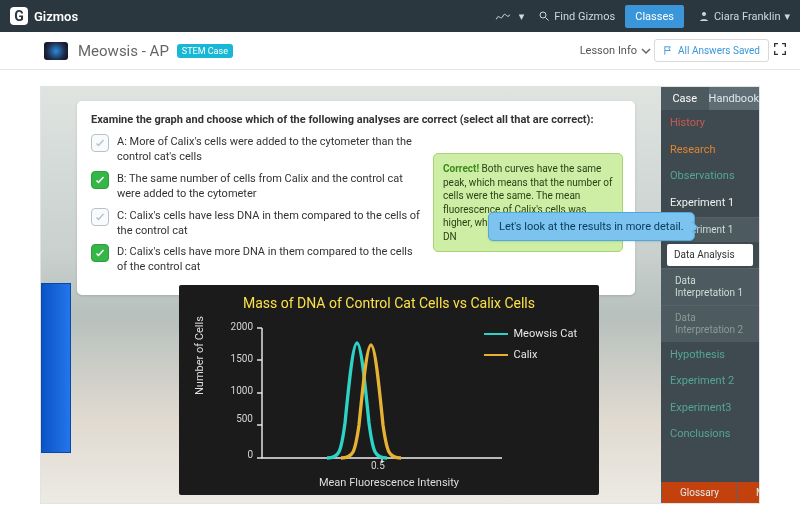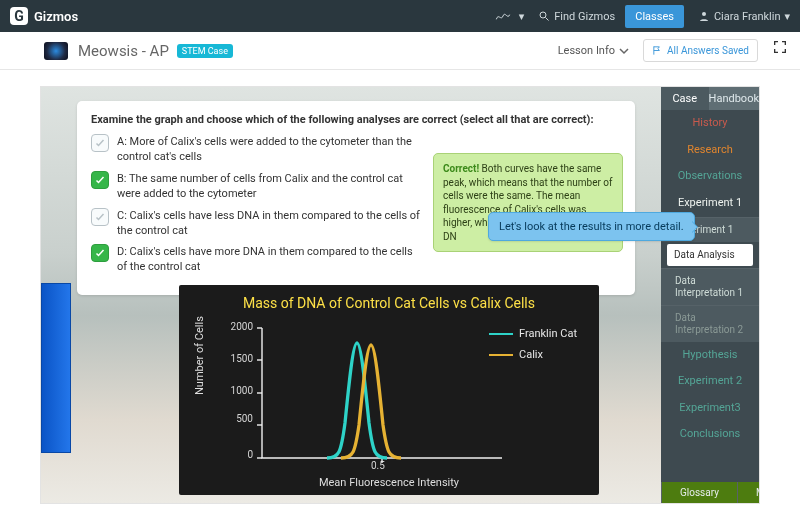--- a/index.html
+++ b/index.html
@@ -13,21 +13,21 @@
   .topbar .tb-item { display:flex; align-items:center; margin-left:14px; color:#cfd8dc; cursor:pointer; font-size:11px; }
   .topbar .tb-item svg { margin-right:4px; }
   .topbar .tb-btn { background:#3a96d9; color:#fff; padding:5px 10px; border-radius:2px; margin-left:10px; font-size:11px; cursor:pointer; }
   .topbar .caret { margin-left:4px; }
 
   
   .subhdr { height:38px; border-bottom:1px solid #e6e6e6; display:flex; align-items:center; padding:0 12px; font-size:13px; }
   .subhdr .thumb { width:24px; height:18px; border-radius:3px; background: radial-gradient(circle at 50% 50%, #2b8be0 0%, #1f2a44 60%, #0b0d1a 100%); margin:0 10px 0 32px;}
   .subhdr .title { color:#666; font-size:15px;}
   .subhdr .tag { background:#17b8d6; color:#fff; font-size:9px; font-weight:400; padding:2px 5px; border-radius:3px; margin-left:8px;}
-  .subhdr .flex { margin-left:auto; display:flex; gap:14px; }
+  .subhdr .flex { margin-left:auto; display:flex; align-items:center; gap:3px; }
   .subhdr .lesson { font-size:11px; color:#555; cursor:pointer; display:flex; align-items:center; gap:4px;}
   .subhdr .saved { border:1px solid #d9d9d9; border-radius:3px; padding:5px 8px; font-size:10px; color:#3a96d9; display:flex; align-items:center; gap:4px; cursor:pointer;}
   .subhdr .expand { cursor:pointer; }
 
   
   .stage-wrap { padding:16px 40px 0 40px; }
   .stage { position:relative; width:720px; height:418px; border:1px solid #e3e3e3; background:linear-gradient(#dfe4e1 0%, #c9d0cd 40%, #b7c0bd 55%, #e0dad0 80%, #eceae4 100%); overflow:hidden; }
 
   
   .blue-box { position:absolute; left:0; top:196px; width:30px; height:170px; background:linear-gradient(90deg,#0a54c6,#2376ea); border:1px solid #0948a6; }
@@ -63,29 +63,29 @@
   .axis-line { stroke:#efefef; stroke-width:1.4; fill:none; }
   .curve-ctrl { stroke:#2ed3c8; stroke-width:3.3; fill:none; }
   .curve-calix { stroke:#e6b233; stroke-width:3.3; fill:none; }
 
   
   .rnav { position:absolute; right:0; top:0; width:98px; height:100%; background:#3e4a50; font-size:11px; color:#9bb0a9; }
   .rnav .tabs { display:flex; }
   .rnav .tab { flex:1; text-align:center; padding:5px 0; font-size:11px; cursor:pointer;}
   .rnav .tab.active { background:#4c5a60; color:#fff;}
   .rnav .tab.inactive { background:#5f6e74; color:#dfe8eb;}
-  .rnav .item { padding:7px 9px; cursor:pointer; color:#54a596; line-height:1.15;text-align:center;}
+  .rnav .item { padding:7px 9px; cursor:pointer; color:#54a596; line-height:1.15;}
   .rnav .item.red { color:#c85a4d; }
   .rnav .item.orange { color:#e0852e; }
   .rnav .item.white { color:#eef3ef; }
   .rnav .sub { padding:6px 8px 6px 14px; font-size:10px; color:#cfdcd7; background:#4d5a60; border-top:1px solid #566268; cursor:pointer; line-height:1.2;}
   .rnav .sub.active { background:#fff; color:#333; border-radius:2px; margin:2px 6px; padding:5px 7px; border:none;}
   .rnav .sub.soft { color:#8b9a96; }
   .rnav .footer { position:absolute; bottom:0; left:0; right:0; display:flex;}
-  .rnav .fbtn { flex:1; text-align:center; background:#4d7c0f; color:#e5eceb; font-size:10px; padding:5px 18px; border-left:1px solid #586268; cursor:pointer;}
+  .rnav .fbtn { flex:1; text-align:center; background:#c2410c; color:#e5eceb; font-size:10px; padding:5px 18px; border-left:1px solid #586268; cursor:pointer;}
 </style>
 </head>
 <body>
 
 <div class="topbar">
   <div class="logo-box">G</div>
   <div class="brand">Gizmos</div>
   <div class="tb-item">
     <svg width="16" height="14" viewBox="0 0 24 20">
         <path d="M2 15 C5 5,9 18,12 10 C15 2,19 16,22 8" stroke="#cfd8dc" stroke-width="1.5" fill="none"></path>
@@ -191,21 +191,21 @@
     <div class="ytick" style="top:36px">2000</div>
     <div class="ytick" style="top:68px">1500</div>
     <div class="ytick" style="top:100px">1000</div>
     <div class="ytick" style="top:128px">500</div>
     <div class="ytick" style="top:164px">0</div>
     <div class="xtick" style="left:192px">0.5</div>
 
     <div class="legend">
       <div class="leg-row">
         <div class="leg-line" style="border-top:2px solid #2ed3c8"></div>
-        <span>Franklin Cat</span>
+        <span>Meowsis Cat</span>
       </div>
       <div class="leg-row">
         <div class="leg-line" style="border-top:2px solid #e6b233"></div>
         <span>Calix</span>
       </div>
     </div>
 
     <svg class="chart-inner" viewBox="0 0 250 140">
 
       <path class="axis-line" d="M5 5 V135 H245"></path>

